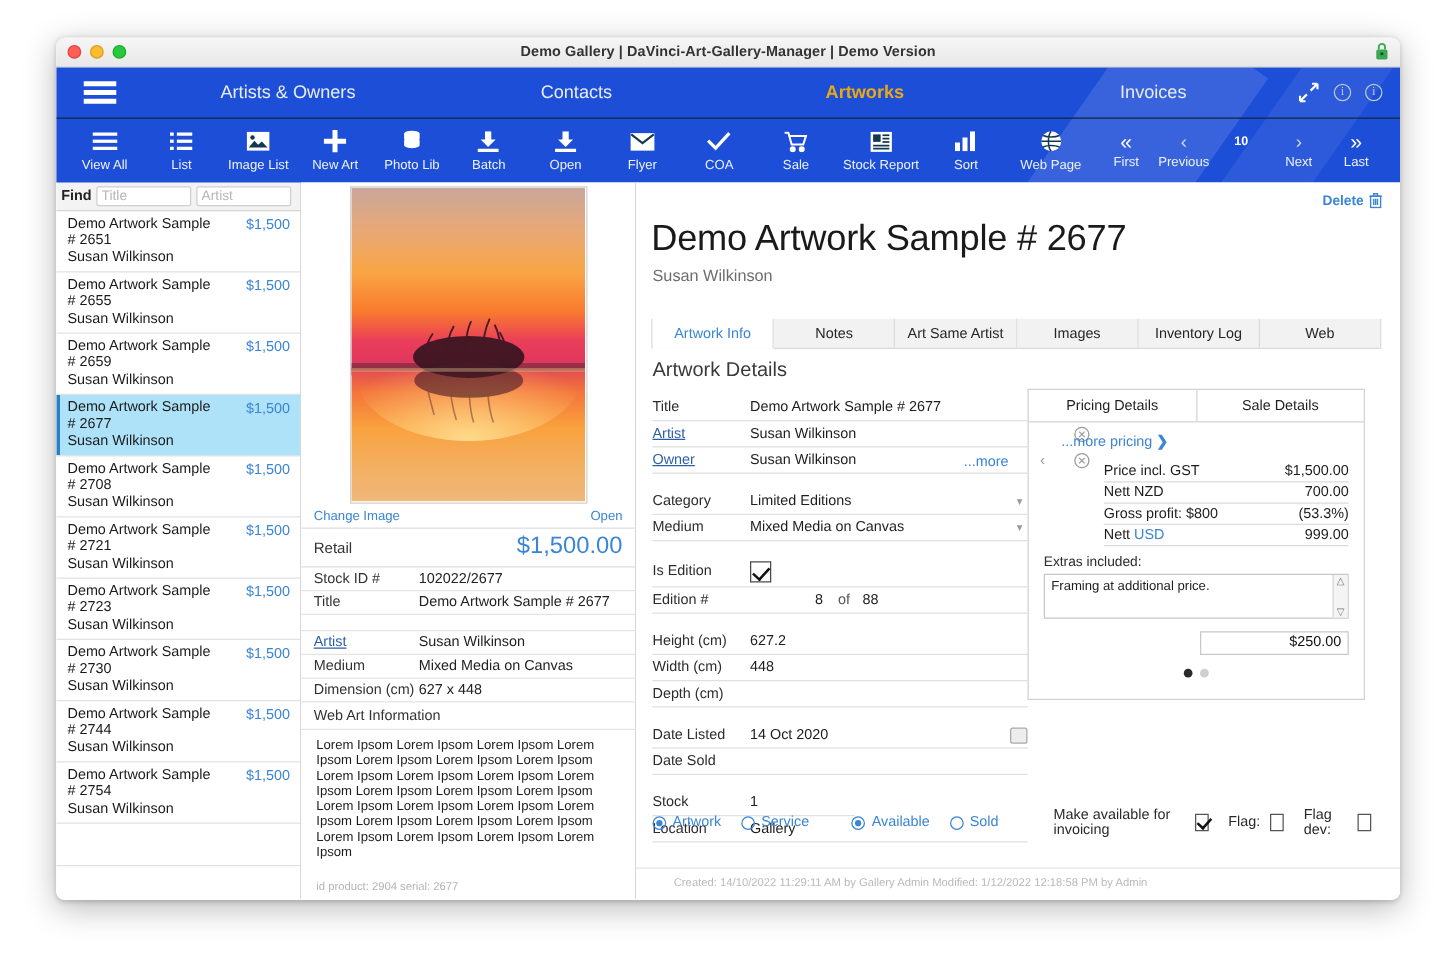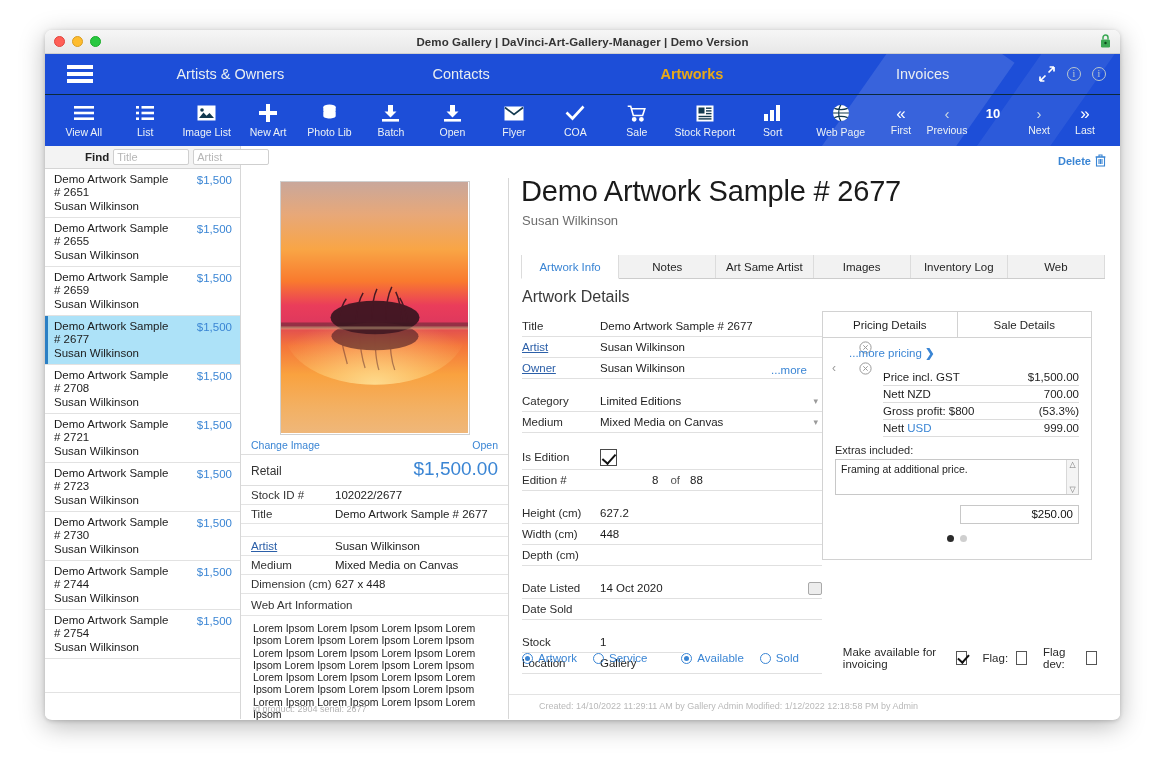--- a/index.html
+++ b/index.html
@@ -77,51 +77,51 @@
     cursor:pointer; color:#fff;
   }
   .tool .glyph{ height: 20px; display:flex; align-items:center; justify-content:center; }
   .tool .tlabel{ font-size: 10.5px; color:#edf2f5; white-space:nowrap; }
   .tool.wide{ width: 80px; }
   .navgroup{ margin-left:auto; display:flex; align-items:center; padding-right: 12px; }
   .navbtn{ width:46px; display:flex; flex-direction:column; align-items:center; gap:2px; cursor:pointer;}
   .navbtn .glyph{ color:#fff; font-size:17px; line-height:17px; }
   .navbtn .glyph.sm{ font-size:15px; color:#cfdae1;}
   .navbtn .tlabel{ font-size:10.5px; color:#edf2f5; }
-  .pagenum{ font-size:13px; font-weight:bold; color:#fff; }
+  .pagenum{ font-size:10px; font-weight:bold; color:#fff; }
 
   
   .body{ display:flex; height: 573px; background:#fff; }
 
   
   .leftcol{ width: 196px; border-right:1px solid #d7d7d7; background:#fff; display:flex; flex-direction:column; }
   .findbar{ height: 23px; display:flex; align-items:center; gap:4px; padding: 0 4px;
     background:#f3f3f3; border-bottom:1px solid #d5d5d5;}
-  .findbar .flabel{ font-size:11.5px; color:#222; font-weight:bold;margin-left:36px; }
+  .findbar .flabel{ font-size:11.5px; color:#222; font-weight:bold; }
   .findbar input{
     height:16px; border:1px solid #cfcfcf; border-radius:2px; background:#fff;
     font-size:11px; color:#333; padding:0 3px; font-family:"Liberation Sans",sans-serif;
   }
   .findbar input.title{ width: 76px; }
   .findbar input.artist{ width: 76px; }
   .findbar input::placeholder{ color:#b6b6b6; }
   .listscroll{ flex:1; overflow:hidden; }
   .lrow{
     position:relative; border-bottom:1px solid #e2e2e2; padding: 4px 8px 4px 9px;
     cursor:pointer; min-height: 42px;
   }
   .lrow .ltitle{ font-size: 11.5px; color:#1b1b1b; line-height:13px; width: 122px; }
   .lrow .lartist{ font-size: 11.5px; color:#1b1b1b; line-height:14px; }
   .lrow .lprice{ position:absolute; right: 8px; top: 5px; font-size: 11.5px; color:#3a85d4; }
   .lrow.selected{ background:#ade2f8; }
   .lrow.selected:before{ content:""; position:absolute; left:0; top:0; bottom:0; width:3px; background:#2a7fc4;}
   .lrow.empty{ min-height: 34px; }
 
   
-  .midcol{ width: 268px; border-right:1px solid #d7d7d7; background:#fff; position:relative;margin-top:32px; }
+  .midcol{ width: 268px; border-right:1px solid #d7d7d7; background:#fff; position:relative; }
   .artframe{
     margin: 3px auto 0; width: 190px; height: 254px; background:#fff;
     border:1px solid #d0d0d0; overflow:hidden; position:relative;
   }
   .sunset{ position:absolute; inset:0; }
   .changerow{
     display:flex; justify-content:space-between; padding: 4px 10px 3px;
     border-bottom:1px solid #dedede;
   }
   .changerow span{ font-size:10.5px; color:#3a85d4; cursor:pointer; }

